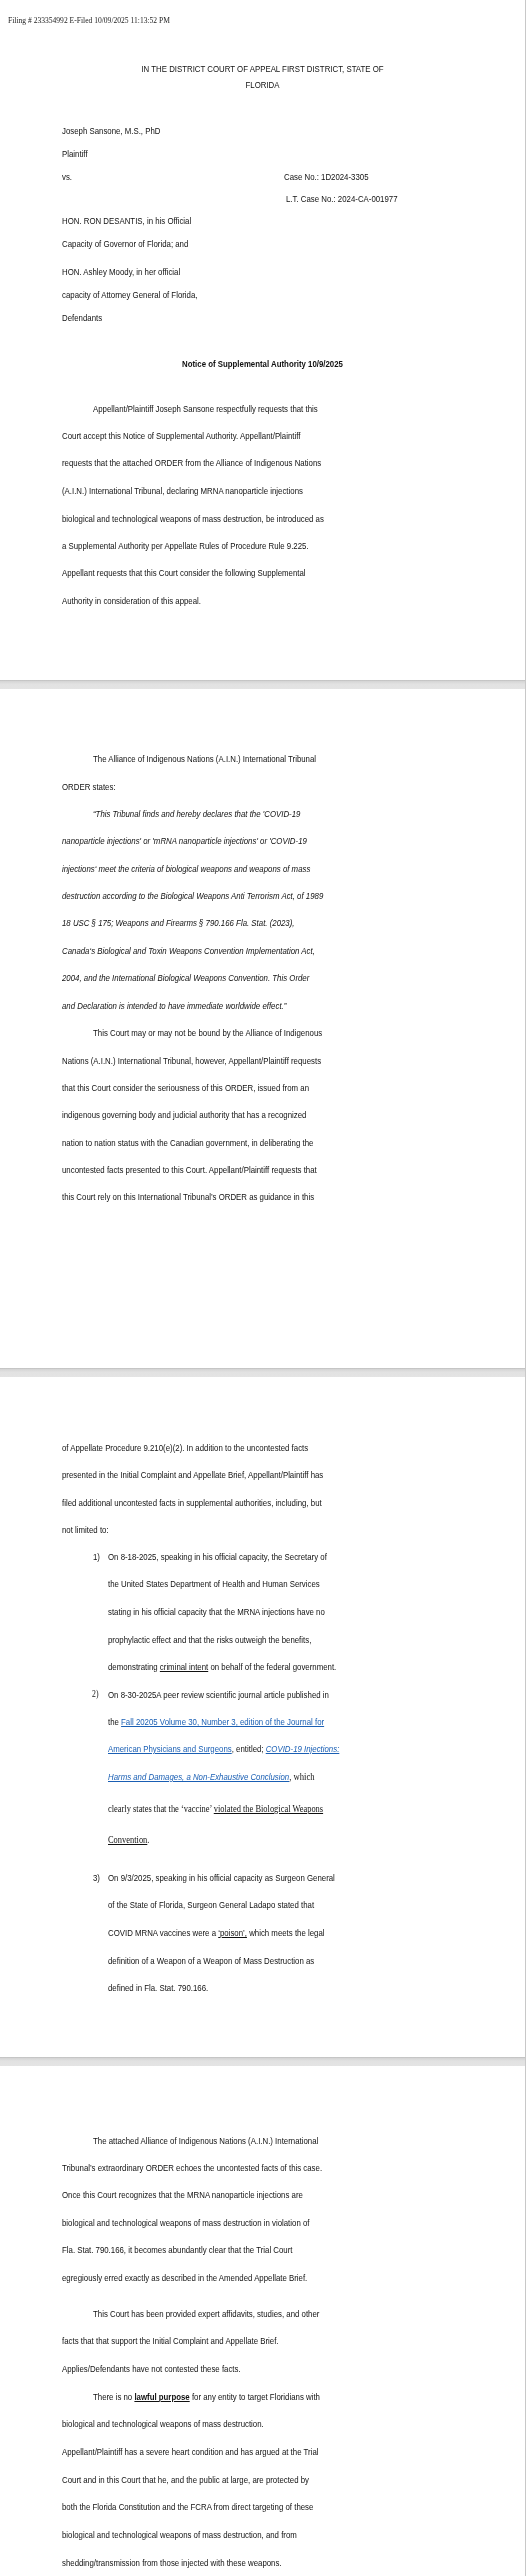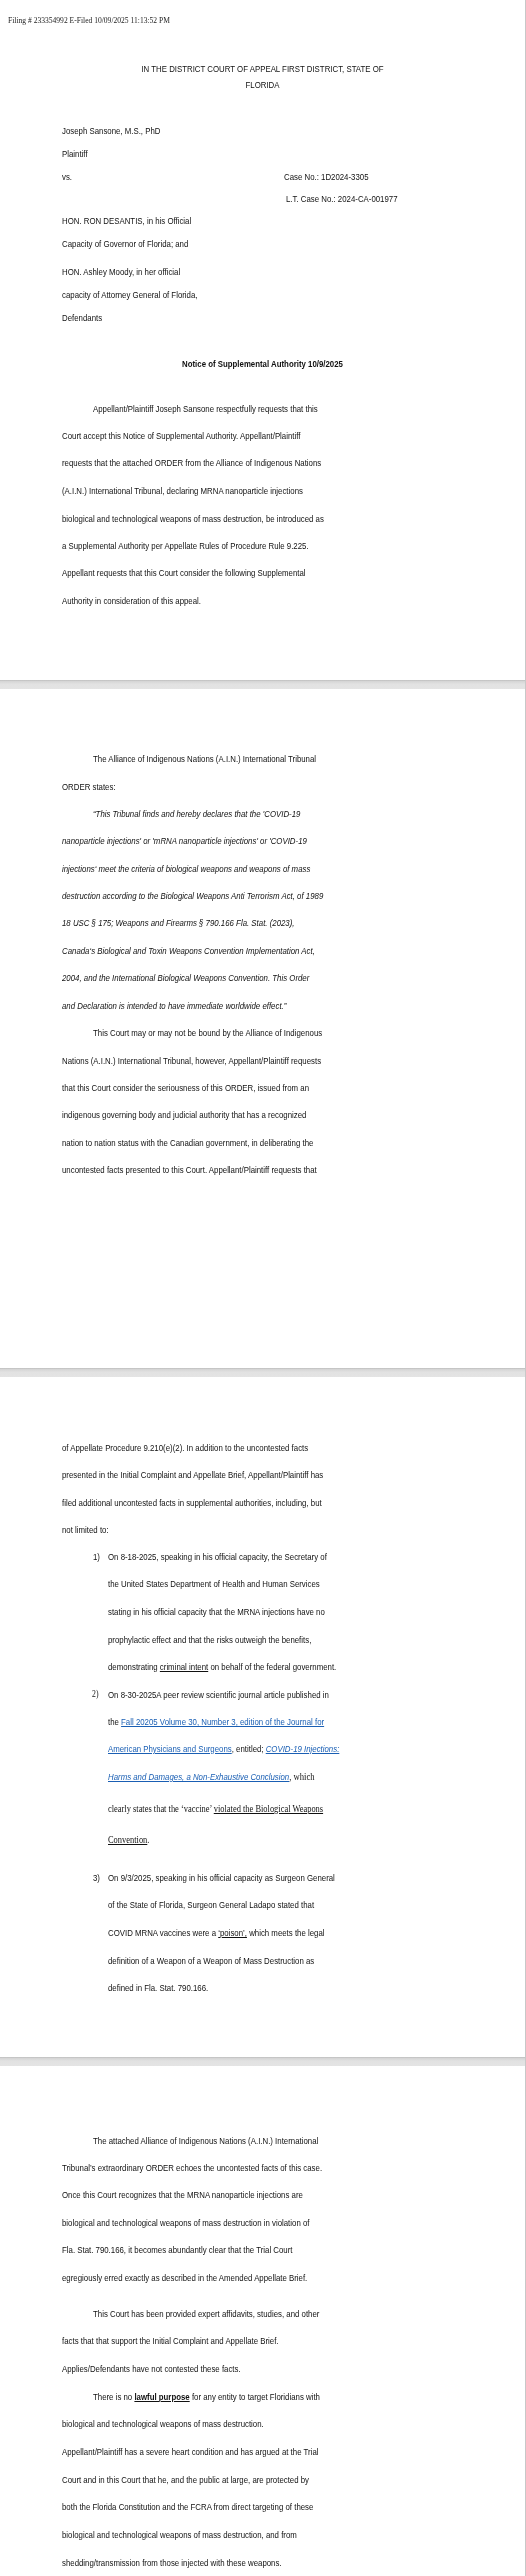--- a/index.html
+++ b/index.html
@@ -95,20 +95,23 @@
       <div class="ln ital" style="left:62px; top:256px;">Canada‘s Biological and Toxin Weapons Convention Implementation Act,</div>
       <div class="ln ital" style="left:62px; top:283px;">2004, and the International Biological Weapons Convention. This Order</div>
       <div class="ln ital" style="left:62px; top:311px;">and Declaration is intended to have immediate worldwide effect.”</div>
     </div>
     <div class="ln" style="left:93px; top:338px;">This Court may or may not be bound by the Alliance of Indigenous</div>
     <div class="ln" style="left:62px; top:366px;">Nations (A.I.N.) International Tribunal, however, Appellant/Plaintiff requests</div>
     <div class="ln" style="left:62px; top:393px;">that this Court consider the seriousness of this ORDER, issued from an</div>
     <div class="ln" style="left:62px; top:420px;">indigenous governing body and judicial authority that has a recognized</div>
     <div class="ln" style="left:62px; top:448px;">nation to nation status with the Canadian government, in deliberating the</div>
     <div class="ln" style="left:62px; top:475px;">uncontested facts presented to this Court. Appellant/Plaintiff requests that</div>
+    <div class="clip-wrap" style="top:502px; height:11.3px;">
+      <div class="ln" style="left:62px; top:0;">this Court rely on this International Tribunal’s ORDER as guidance in this</div>
+    </div>
   </div>
   <div class="sep" style="top:1368px;"></div>
 
   <div class="page" style="top:1377px; height:681px;">
     <div class="ln" style="left:62px; top:65px;">of Appellate Procedure 9.210(e)(2). In addition to the uncontested facts</div>
     <div class="ln" style="left:62px; top:92px;">presented in the Initial Complaint and Appellate Brief, Appellant/Plaintiff has</div>
     <div class="ln" style="left:62px; top:120px;">filed additional uncontested facts in supplemental authorities, including, but</div>
     <div class="ln" style="left:62px; top:147px;">not limited to:</div>
 
     <div>

